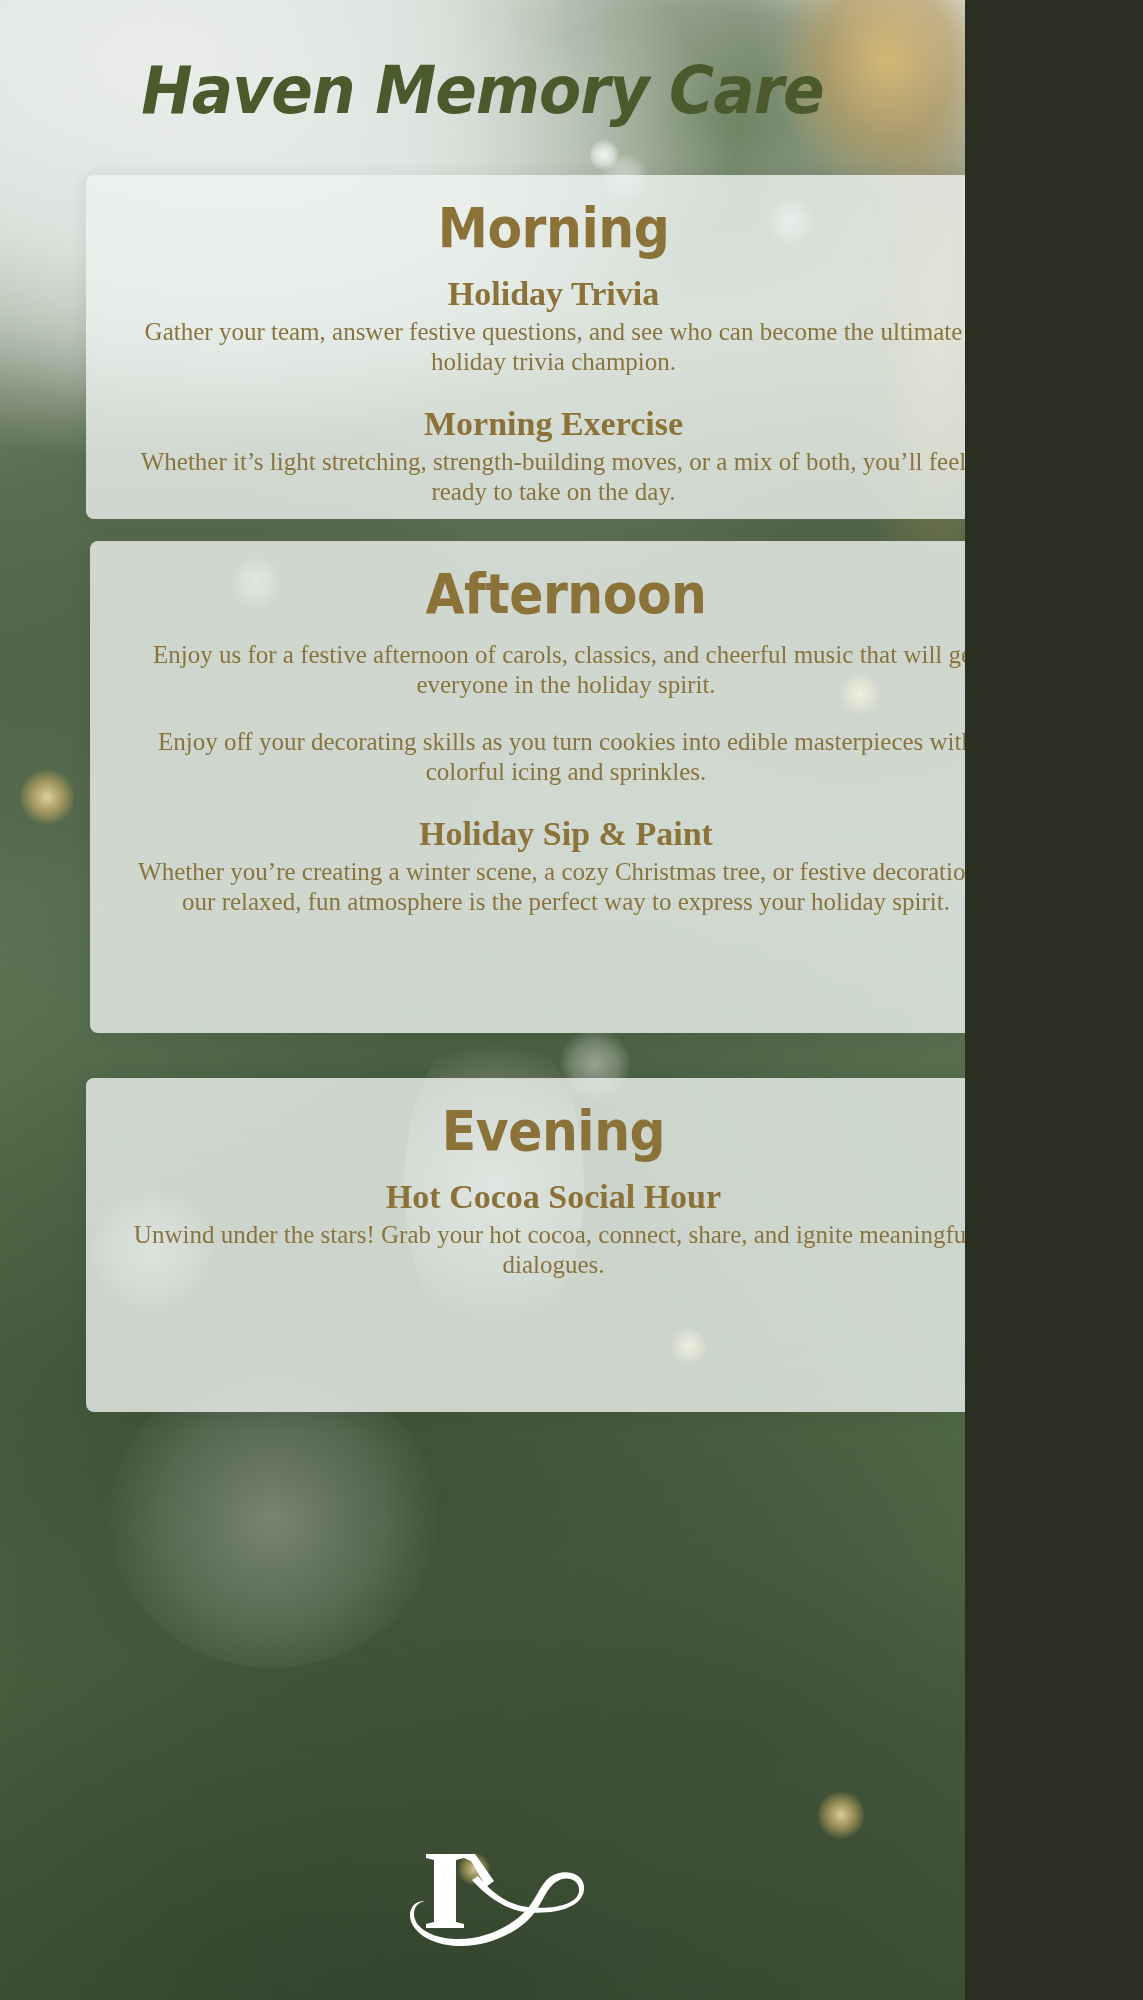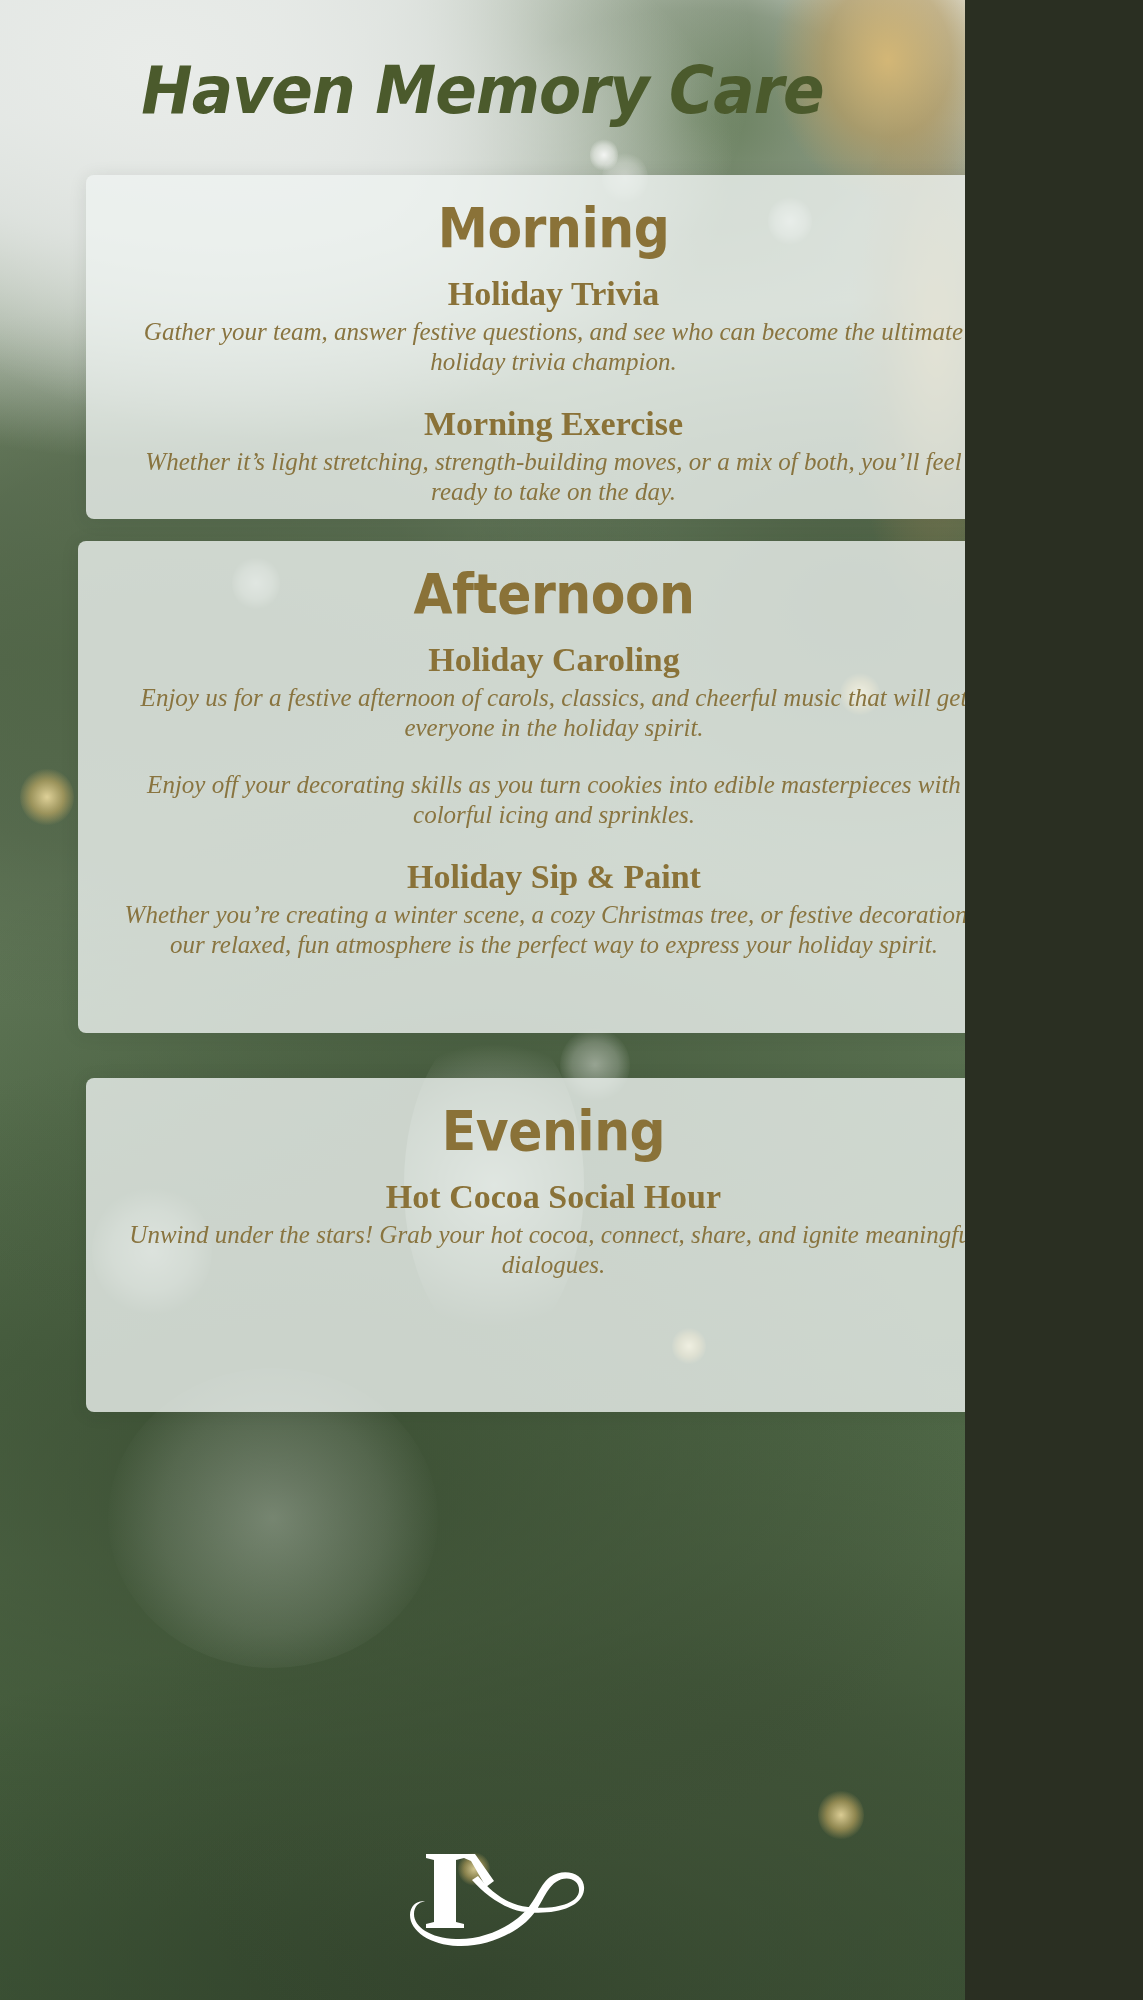--- a/index.html
+++ b/index.html
@@ -118,29 +118,28 @@
   .activity-name {
     font-family: "Liberation Serif", serif;
     font-weight: bold;
     font-size: 34px;
     color: #8a7238;
     line-height: 1.15;
     margin: 0 0 4px 0;
   }
   .activity-desc {
     font-family: "Liberation Serif", serif;
-    font-style: italic;
     font-size: 25px;
     line-height: 1.22;
     color: #89743f;
     margin: 0;
   }
 
   #card-morning   { left: 86px;  top: 175px;  width: 935px; height: 344px; }
-  #card-afternoon { left: 78px;  top: 541px;  width: 952px; height: 492px; }
+  #card-afternoon { left: 90px;  top: 541px;  width: 952px; height: 492px; }
   #card-evening   { left: 86px;  top: 1078px; width: 935px; height: 334px; }
 
   
   .logo {
     position: absolute;
     left: 0;
     bottom: 30px;
     width: 100%;
     text-align: center;
     z-index: 6;
@@ -182,21 +181,20 @@
     </div>
     <div class="activity">
       <div class="activity-name">Morning Exercise</div>
       <div class="activity-desc">Whether it’s light stretching, strength-building moves, or a mix of both, you’ll feel ready to take on the day.</div>
     </div>
   </div>
 
   <div class="card" id="card-afternoon">
     <div class="card-title afternoon">Afternoon</div>
     <div class="activity">
-      <div class="activity-name">Holiday Caroling</div>
       <div class="activity-desc">Enjoy us for a festive afternoon of carols, classics, and cheerful music that will get everyone in the holiday spirit.</div>
     </div>
     <div class="activity">
       <div class="activity-desc">Enjoy off your decorating skills as you turn cookies into edible masterpieces with colorful icing and sprinkles.</div>
     </div>
     <div class="activity">
       <div class="activity-name">Holiday Sip &amp; Paint</div>
       <div class="activity-desc">Whether you’re creating a winter scene, a cozy Christmas tree, or festive decorations, our relaxed, fun atmosphere is the perfect way to express your holiday spirit.</div>
     </div>
   </div>

